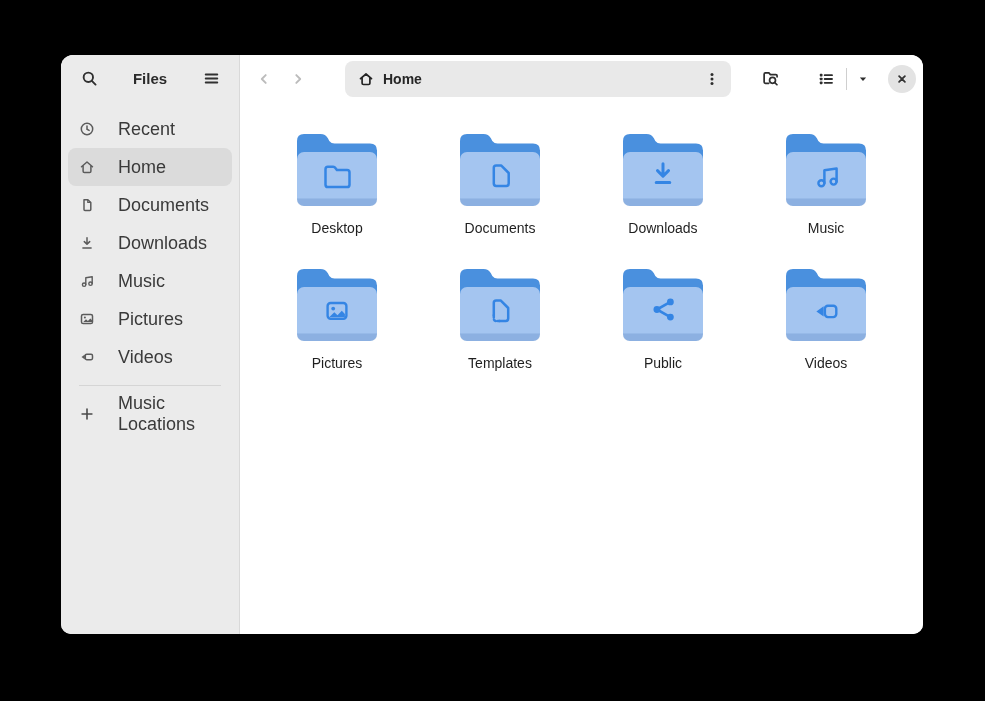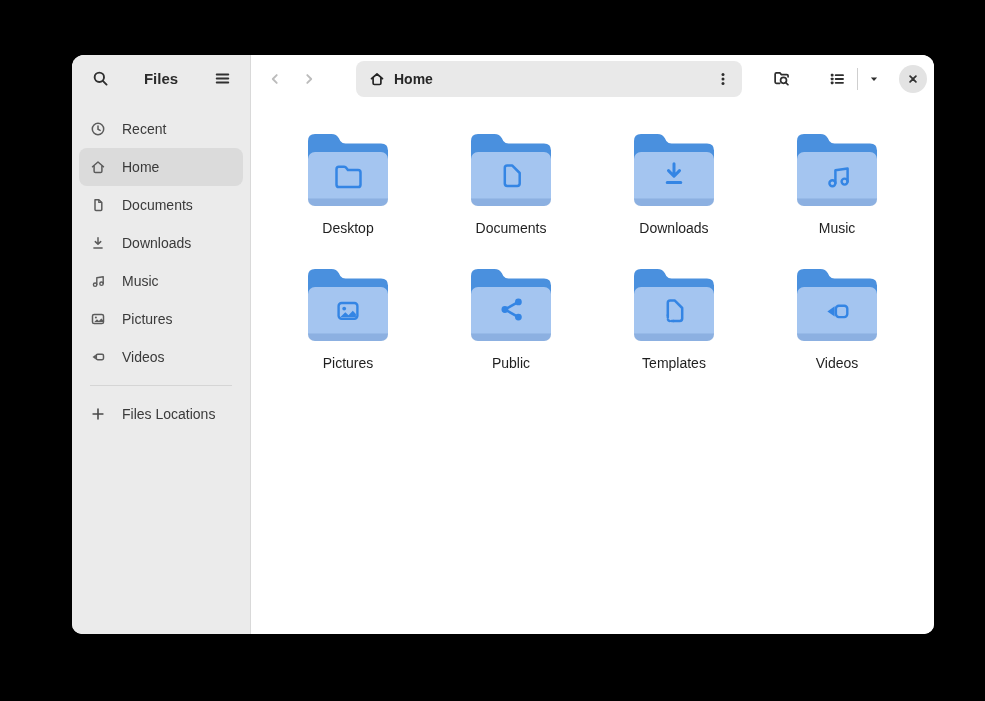--- a/index.html
+++ b/index.html
@@ -5,21 +5,21 @@
   * { margin:0; padding:0; box-sizing:border-box; }
   html,body { width:985px; height:701px; }
   body {
     background:#000;
     position:relative;
     overflow:hidden;
     font-family:"Liberation Sans","DejaVu Sans",sans-serif;
     -webkit-user-select:none; user-select:none;
   }
   .window {
-    position:absolute; left:72px; top:55px;
+    position:absolute; left:61px; top:55px;
     width:862px; height:579px;
     display:flex;
     border-radius:12px 12px 10px 10px;
     overflow:hidden;
     background:#fff;
   }
   
   .sidebar {
     width:179px; min-width:179px;
     background:var(--sidebar-bg,#ebebeb);
@@ -33,23 +33,23 @@
   }
   .sb-title { font-weight:700; font-size:15px; color:#2b2b2b; }
   .icon-btn {
     width:32px; height:32px; border-radius:7px;
     display:flex; align-items:center; justify-content:center;
     cursor:pointer;
   }
   .sb-list { padding:8px 7px 0; display:flex; flex-direction:column; }
   .srow {
     height:38px; border-radius:8px;
-    display:flex; align-items:center; gap:16px;
+    display:flex; align-items:center; gap:23px;
     padding:0 11px;
-    font-size:14px; color:#3a3a3a;
+    font-size:18px; color:#3a3a3a;
     cursor:pointer;
   }
   .srow.selected { background:var(--selection-bg,#dbdbdb); }
   .srow svg { flex:none; }
   .sb-divider { height:1px; background:#d5d5d5; margin:9px 11px; }
   
   .main { flex:1; background:var(--window-bg,#fff); display:flex; flex-direction:column; min-width:0; }
   .toolbar { height:47px; flex:none; display:flex; align-items:center; padding:0 7px; }
   .nav-btn {
     width:34px; height:34px; border-radius:7px;
@@ -214,21 +214,21 @@
           </svg>
         <span>Videos</span>
       </div>
 
       <div class="sb-divider"></div>
 
       <div class="srow">
         <svg viewBox="0 0 16 16" width="16" height="16">
             <path fill="none" stroke="#4a4a4a" stroke-width="1.6" stroke-linecap="round" d="M8,3.1 V12.9 M3.1,8 H12.9"></path>
           </svg>
-        <span>Files Locations</span>
+        <span>Music Locations</span>
       </div>
     </div>
   </div>
 
   <div class="main">
     <div class="toolbar">
       <div class="nav-btn">
         <svg viewBox="0 0 16 16" width="16" height="16">
             <path fill="none" stroke="#bcbcbc" stroke-width="1.9" stroke-linecap="round" stroke-linejoin="round" d="M9.7,4.1 5.8,8 9.7,11.9"></path>
           </svg>
@@ -325,30 +325,30 @@
       <div class="cell">
         <svg class="folder" viewBox="0 0 80 74">
             <use href="#folder-base"></use>
             <use href="#emblem-image"></use>
           </svg>
         <div class="flabel">Pictures</div>
       </div>
       <div class="cell">
         <svg class="folder" viewBox="0 0 80 74">
             <use href="#folder-base"></use>
+            <use href="#emblem-template"></use>
+          </svg>
+        <div class="flabel">Templates</div>
+      </div>
+      <div class="cell">
+        <svg class="folder" viewBox="0 0 80 74">
+            <use href="#folder-base"></use>
             <use href="#emblem-share"></use>
           </svg>
         <div class="flabel">Public</div>
-      </div>
-      <div class="cell">
-        <svg class="folder" viewBox="0 0 80 74">
-            <use href="#folder-base"></use>
-            <use href="#emblem-template"></use>
-          </svg>
-        <div class="flabel">Templates</div>
       </div>
       <div class="cell">
         <svg class="folder" viewBox="0 0 80 74">
             <use href="#folder-base"></use>
             <use href="#emblem-video"></use>
           </svg>
         <div class="flabel">Videos</div>
       </div>
     </div>
   </div>

